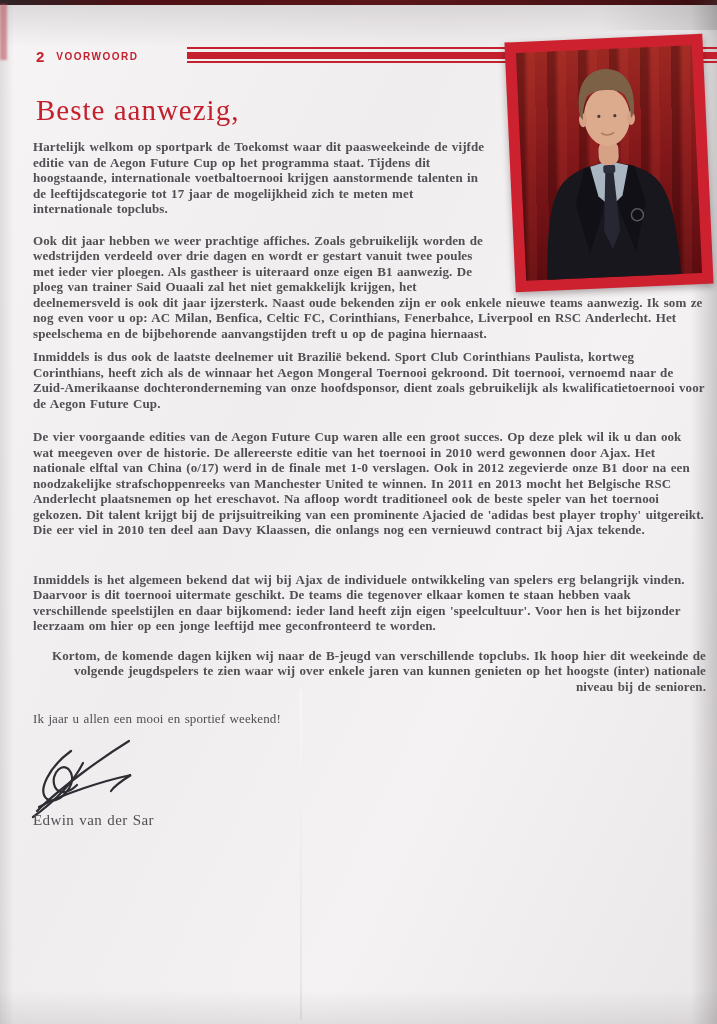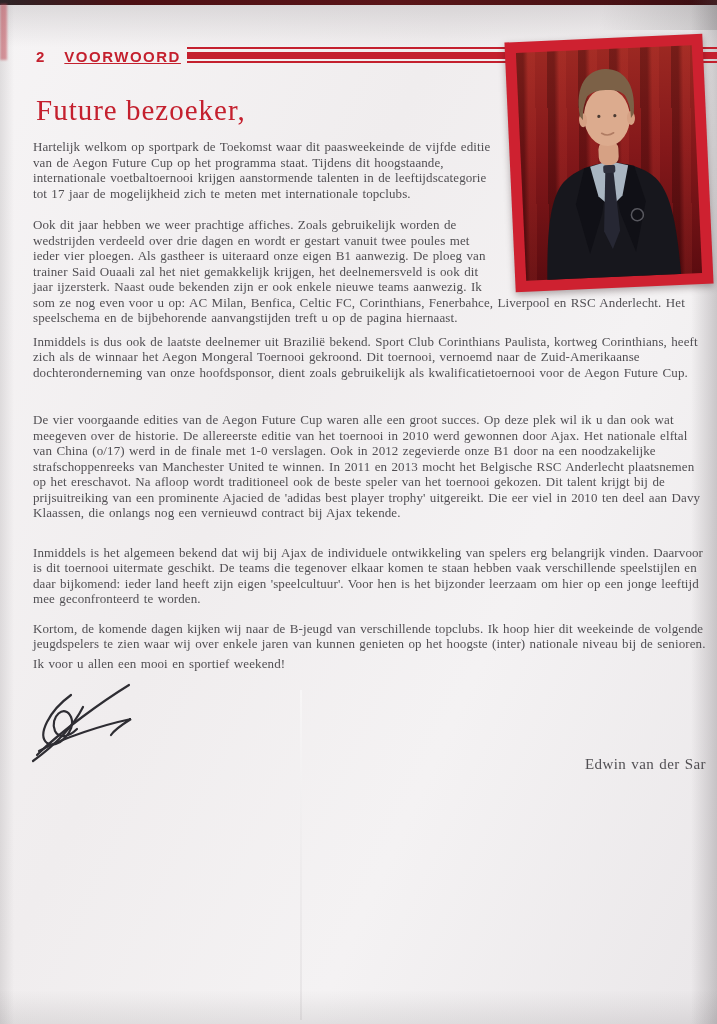--- a/index.html
+++ b/index.html
@@ -27,21 +27,21 @@
     background:linear-gradient(to top,rgba(60,55,58,.10),rgba(60,55,58,0));pointer-events:none;}
   .pink-smudge{position:absolute;left:0;top:4px;width:7px;height:56px;
     background:rgba(206,78,90,.55);filter:blur(1px);}
   .wrinkle-v{position:absolute;left:300px;top:690px;width:2px;height:330px;
     background:linear-gradient(rgba(255,255,255,.8),rgba(190,185,188,.5));opacity:.5;pointer-events:none;}
 
   
   .hdr{position:absolute;left:36px;top:46px;height:20px;display:flex;align-items:center;}
   .hdr .num{color:#c4202e;font-family:"Liberation Sans",sans-serif;font-weight:bold;font-size:15px;}
   .hdr .title{color:#c4202e;font-family:"Liberation Sans",sans-serif;font-weight:bold;
-    font-size:15px;letter-spacing:1.5px;margin-left:20px;text-decoration:underline;}
+    font-size:10px;letter-spacing:1.5px;margin-left:12px;}
   .hdr-rule{position:absolute;left:187px;right:0;top:47px;height:16px;z-index:1;
     background:linear-gradient(to bottom,
       #c4202e 0,#c4202e 2px,rgba(0,0,0,0) 2px,rgba(0,0,0,0) 5px,
       #c4202e 5px,#c4202e 12px,rgba(0,0,0,0) 12px,rgba(0,0,0,0) 14px,
       #c4202e 14px,#c4202e 16px);}
 
   
   .photo{position:absolute;left:510px;top:38px;width:198px;height:250px;
     background:#ce2130;padding:11px;box-sizing:border-box;
     transform:rotate(-2.6deg);z-index:4;
@@ -51,30 +51,30 @@
       repeating-linear-gradient(92deg,rgba(20,0,0,.28) 0 7px,rgba(255,90,70,.10) 12px 19px,rgba(0,0,0,0) 19px 31px),
       linear-gradient(to bottom,#9c2822 0%,#84181a 45%,#5c0c10 100%);}
   .photo-inner svg{position:absolute;left:50%;bottom:-2px;transform:translateX(-50%);}
 
   
   .greeting{position:absolute;left:36px;top:94px;color:#c4202e;font-size:29px;
     letter-spacing:1px;z-index:2;}
   .content{position:absolute;left:33px;top:139px;width:673px;z-index:2;
     color:#514f53;font-size:13px;line-height:15.5px;letter-spacing:.1px;word-spacing:1px;}
   .photo-spacer{float:right;width:212px;height:150px;}
-  .para{margin:0 0 16px 0;}
+  .para{margin:0 0 16px 0;font-weight:bold;}
   .para.p2{margin-bottom:8px;}
-  .para.p3{margin-bottom:32px;}
-  .para.p4{margin-bottom:24px;}
+  .para.p3{margin-bottom:18px;}
+  .para.p4{margin-bottom:34px;}
   .para.p5{margin-bottom:14px;}
-  .para.p6{margin-bottom:4px;}
+  .para.p6{margin-bottom:17px;text-align:right;}
   .closing{margin:0 0 4px 0;}
   .sig{display:block;margin:2px 0 0 -8px;}
   .sig path{stroke:#2e2d33;stroke-width:2.2;fill:none;stroke-linecap:round;}
-  .signatory{font-size:15px;margin-top:-6px;letter-spacing:.4px;text-align:right;}
+  .signatory{font-size:15px;margin-top:-6px;letter-spacing:.4px;}
 </style>
 </head>
 <body>
 
 <div class="page">
 
   <div class="top-edge"></div>
   <div class="shade-top"></div>
   <div class="crease-top-right"></div>
   <div class="pink-smudge"></div>
@@ -112,31 +112,31 @@
 
         <circle cx="79" cy="63" r="1.6" fill="#4a3a32"></circle>
         <circle cx="95" cy="63" r="1.6" fill="#4a3a32"></circle>
         <path d="M81,80 Q87,84 93,80" stroke="#b07c63" stroke-width="1.6" fill="none" stroke-linecap="round"></path>
 
         <circle cx="113" cy="163" r="6" fill="none" stroke="rgba(220,220,230,.35)" stroke-width="1.5"></circle>
       </svg>
     </div>
   </div>
 
-  <div class="greeting">Future bezoeker,</div>
+  <div class="greeting">Beste aanwezig,</div>
 
   <div class="content">
     <div class="photo-spacer"></div>
     <p class="para p1">Hartelijk welkom op sportpark de Toekomst waar dit paasweekeinde de vijfde editie van de Aegon Future Cup op het programma staat. Tijdens dit hoogstaande, internationale voetbaltoernooi krijgen aanstormende talenten in de leeftijdscategorie tot 17 jaar de mogelijkheid zich te meten met internationale topclubs.</p>
     <p class="para p2">Ook dit jaar hebben we weer prachtige affiches. Zoals gebruikelijk worden de wedstrijden verdeeld over drie dagen en wordt er gestart vanuit twee poules met ieder vier ploegen. Als gastheer is uiteraard onze eigen B1 aanwezig. De ploeg van trainer Said Ouaali zal het niet gemakkelijk krijgen, het deelnemersveld is ook dit jaar ijzersterk. Naast oude bekenden zijn er ook enkele nieuwe teams aanwezig. Ik som ze nog even voor u op: AC Milan, Benfica, Celtic FC, Corinthians, Fenerbahce, Liverpool en RSC Anderlecht. Het speelschema en de bijbehorende aanvangstijden treft u op de pagina hiernaast.</p>
     <p class="para p3">Inmiddels is dus ook de laatste deelnemer uit Brazilië bekend. Sport Club Corinthians Paulista, kortweg Corinthians, heeft zich als de winnaar het Aegon Mongeral Toernooi gekroond. Dit toernooi, vernoemd naar de Zuid-Amerikaanse dochteronderneming van onze hoofdsponsor, dient zoals gebruikelijk als kwalificatietoernooi voor de Aegon Future Cup.</p>
     <p class="para p4">De vier voorgaande edities van de Aegon Future Cup waren alle een groot succes. Op deze plek wil ik u dan ook wat meegeven over de historie. De allereerste editie van het toernooi in 2010 werd gewonnen door Ajax. Het nationale elftal van China (o/17) werd in de finale met 1-0 verslagen. Ook in 2012 zegevierde onze B1 door na een noodzakelijke strafschoppenreeks van Manchester United te winnen. In 2011 en 2013 mocht het Belgische RSC Anderlecht plaatsnemen op het ereschavot. Na afloop wordt traditioneel ook de beste speler van het toernooi gekozen. Dit talent krijgt bij de prijsuitreiking van een prominente Ajacied de 'adidas best player trophy' uitgereikt. Die eer viel in 2010 ten deel aan Davy Klaassen, die onlangs nog een vernieuwd contract bij Ajax tekende.</p>
     <p class="para p5">Inmiddels is het algemeen bekend dat wij bij Ajax de individuele ontwikkeling van spelers erg belangrijk vinden. Daarvoor is dit toernooi uitermate geschikt. De teams die tegenover elkaar komen te staan hebben vaak verschillende speelstijlen en daar bijkomend: ieder land heeft zijn eigen 'speelcultuur'. Voor hen is het bijzonder leerzaam om hier op een jonge leeftijd mee geconfronteerd te worden.</p>
     <p class="para p6">Kortom, de komende dagen kijken wij naar de B-jeugd van verschillende topclubs. Ik hoop hier dit weekeinde de volgende jeugdspelers te zien waar wij over enkele jaren van kunnen genieten op het hoogste (inter) nationale niveau bij de senioren.</p>
-    <p class="closing">Ik voor u allen een mooi en sportief weekend!</p>
+    <p class="closing">Ik jaar u allen een mooi en sportief weekend!</p>
 
     <svg class="sig" width="122" height="88" viewBox="0 0 122 88">
       <path d="M104,10 C78,26 36,56 12,80"></path>
       <path d="M46,20 C24,36 12,60 22,68 C32,75 52,56 46,42 C40,28 24,42 30,56 C34,64 44,62 52,54"></path>
       <path d="M14,76 C40,62 78,50 106,44 C98,49 90,54 86,60"></path>
       <path d="M58,32 C48,52 30,70 8,86"></path>
     </svg>
 
     <div class="signatory">Edwin van der Sar</div>
   </div>

